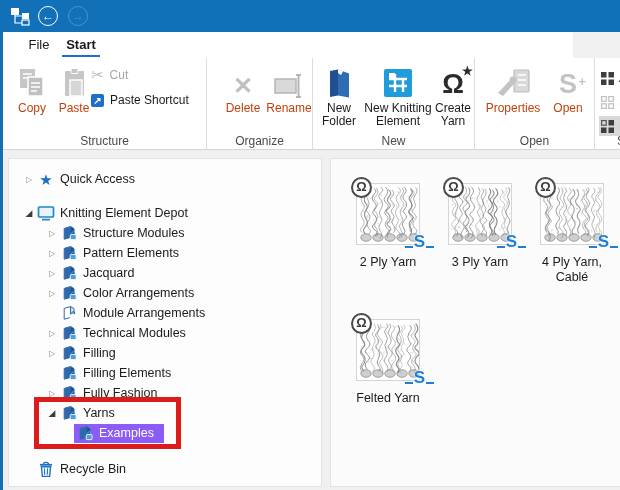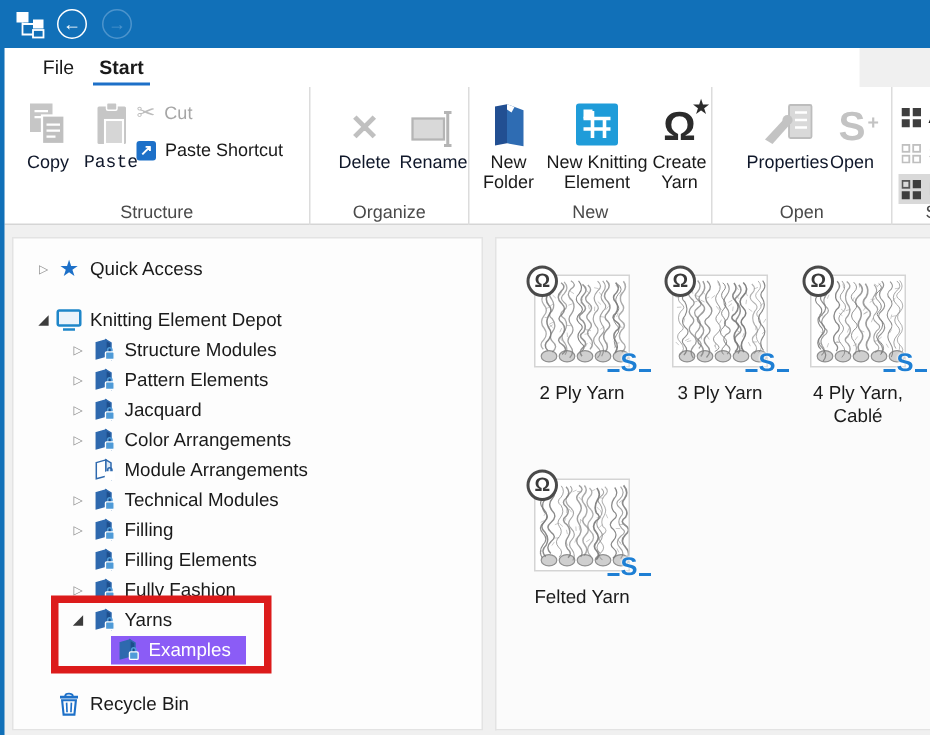--- a/index.html
+++ b/index.html
@@ -29,21 +29,21 @@
   .g-clipboard { left:0; width:204px; }
   .g-organize  { left:204px; width:106px; }
   .g-new       { left:310px; width:162px; }
   .g-open      { left:472px; width:120px; }
   .g-view      { left:592px; width:40px; border-right:none; }
   .glabel { position:absolute; bottom:2px; left:0; right:0; text-align:center; font-size:12px; color:#4a4a4a; }
 
   .btn-lg { position:absolute; top:3px; text-align:center; }
   .btn-lg .ic { height:38px; display:flex; align-items:flex-end; justify-content:center; }
   .btn-lg .lb { margin-top:3px; font-size:12px; line-height:13px; color:#1a1a1a; }
-  .btn-lg.disabled .lb { color:#0f172a; }
+  .btn-lg.disabled .lb { color:#c2410c; }
 
   .btn-sm { position:absolute; display:flex; align-items:center; gap:6px; font-size:12px; color:#1a1a1a; height:18px; }
   .btn-sm.disabled { color:#a6a6a6; }
   .icon-cut { font-size:15px; color:#bdbdbd; }
   .icon-x { font-size:24px; font-weight:bold; color:#c0c0c0; line-height:26px; }
   .icon-ps { width:13px; height:13px; background:#1d70c8; border-radius:2px; color:#fff;
     font-size:10px; line-height:13px; text-align:center; font-weight:bold; }
   .icon-omega { position:relative; font-size:27px; font-weight:bold; color:#2b2b2b; line-height:30px; }
   .icon-omega .star { position:absolute; right:-9px; top:-4px; font-size:12px; line-height:12px; }
   .icon-s-open { position:relative; font-size:27px; font-weight:bold; color:#c3c3c3; line-height:30px; }
@@ -120,21 +120,21 @@
       <div class="ic">
         <svg width="32" height="32" viewBox="0 0 32 32">
           <rect x="4" y="2" width="15" height="19" fill="#c6c6c6"></rect>
           <path d="M7 7 h9 M7 11 h9" stroke="#ffffff" stroke-width="1.5"></path>
           <rect x="12" y="10" width="15" height="19" fill="#c0c0c0" stroke="#ffffff" stroke-width="1.5"></rect>
           <path d="M15 16 h9 M15 20 h9 M15 24 h6" stroke="#ffffff" stroke-width="1.5"></path>
         </svg>
       </div>
       <div class="lb">Copy</div>
     </div>
-    <div class="btn-lg disabled" style="left:50px; width:42px;font-family:Liberation Mono, monospace;">
+    <div class="btn-lg disabled" style="left:50px; width:42px;">
       <div class="ic">
         <svg width="32" height="32" viewBox="0 0 32 32">
           <rect x="7" y="4" width="19" height="25" rx="1" fill="#c6c6c6"></rect>
           <rect x="13" y="1.5" width="7" height="5" rx="1" fill="#c6c6c6" stroke="#ffffff" stroke-width="1"></rect>
           <rect x="12" y="13" width="12" height="16" fill="#d6d6d6" stroke="#ffffff" stroke-width="1.4"></rect>
         </svg>
       </div>
       <div class="lb">Paste</div>
     </div>
     <div class="btn-sm disabled" style="left:88px; top:8px;">
@@ -189,21 +189,21 @@
     <div class="btn-lg" style="left:118px; width:44px;">
       <div class="ic">
         <span class="icon-omega">Ω<span class="star">★</span></span>
       </div>
       <div class="lb">Create Yarn</div>
     </div>
     <div class="glabel">New</div>
   </div>
 
   <div class="rgroup g-open">
-    <div class="btn-lg disabled" style="left:18px; width:64px;">
+    <div class="btn-lg disabled" style="left:6px; width:64px;">
       <div class="ic">
         <svg width="38" height="32" viewBox="0 0 38 32">
           <rect x="20" y="3" width="15" height="22" rx="1" fill="#d9d9d9" stroke="#bdbdbd" stroke-width="1.2"></rect>
           <path d="M24 8 h8 M24 13 h8 M24 18 h8" stroke="#ffffff" stroke-width="1.6"></path>
           <path d="M4 26 L17 12 l4 3.5 L9 29 Z" fill="#c3c3c3"></path>
           <circle cx="19" cy="13" r="3.4" fill="#c3c3c3"></circle>
         </svg>
       </div>
       <div class="lb">Properties</div>
     </div>

